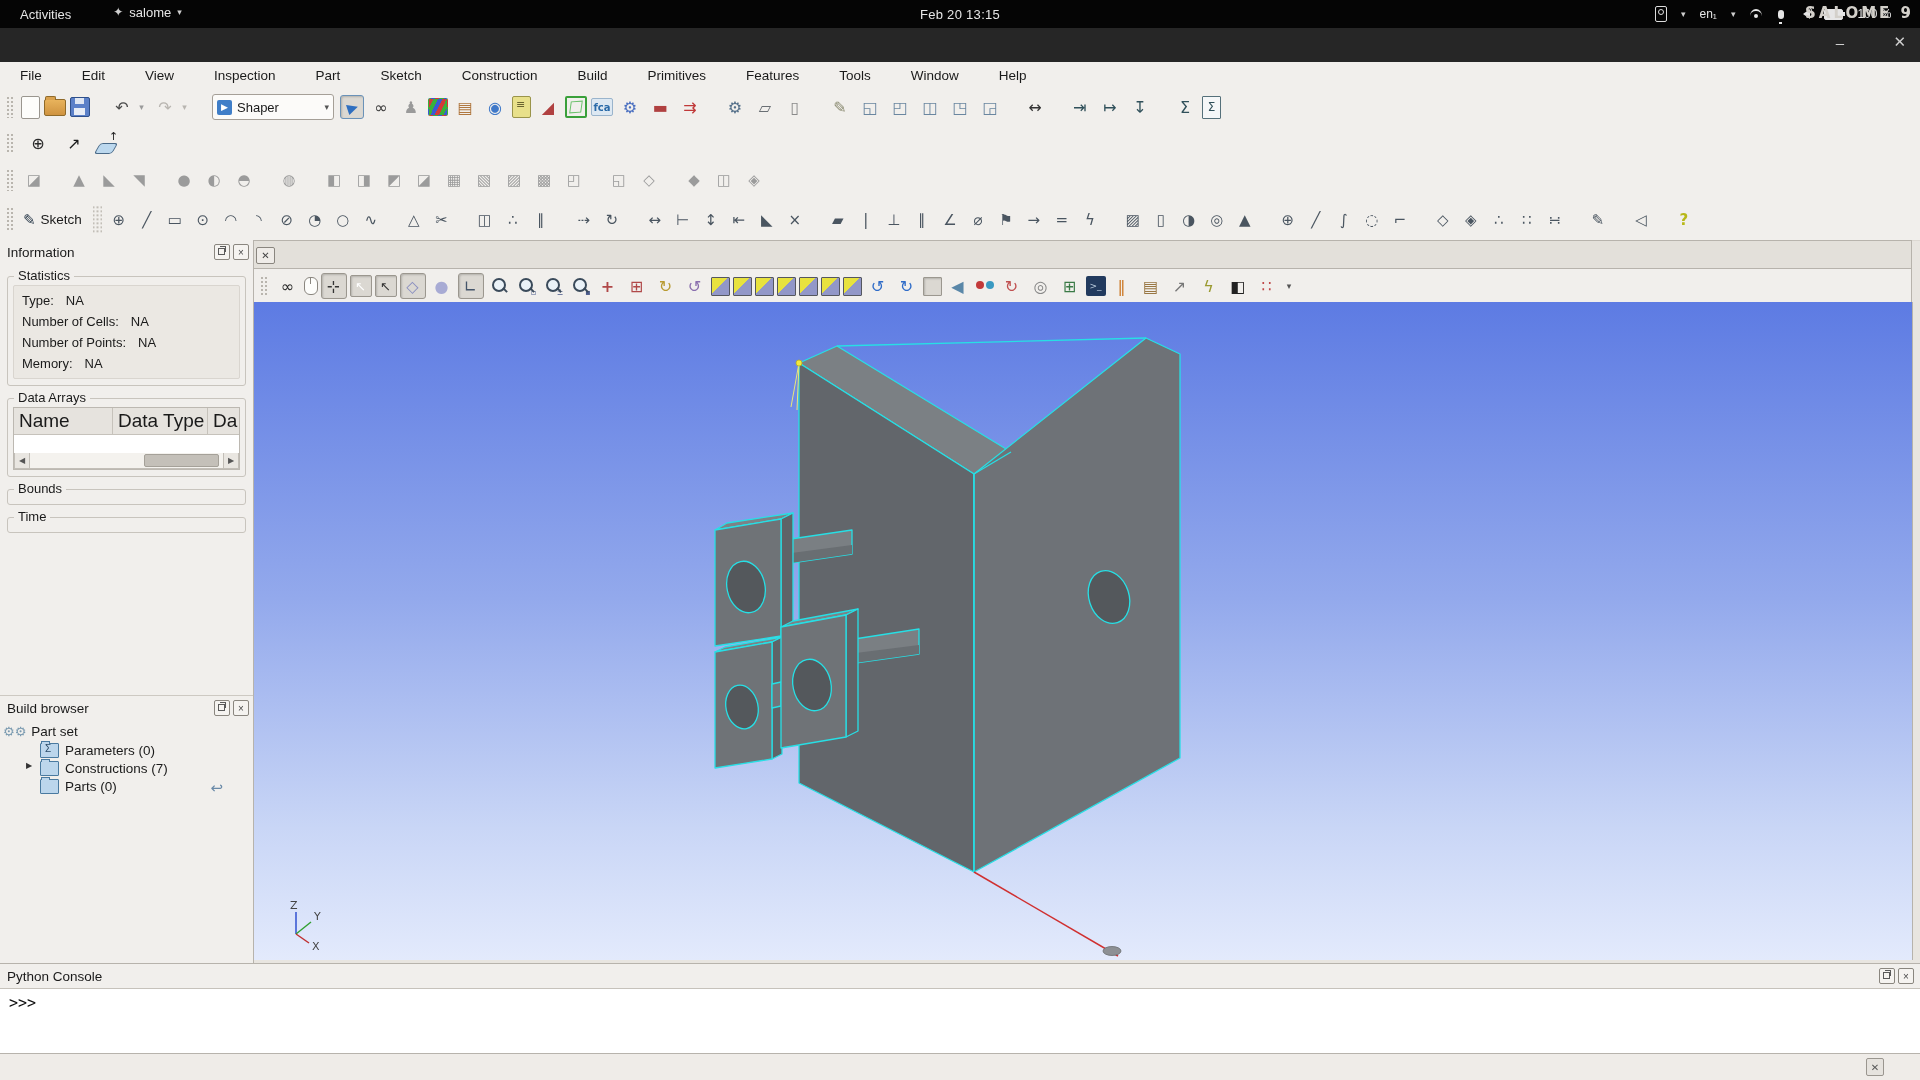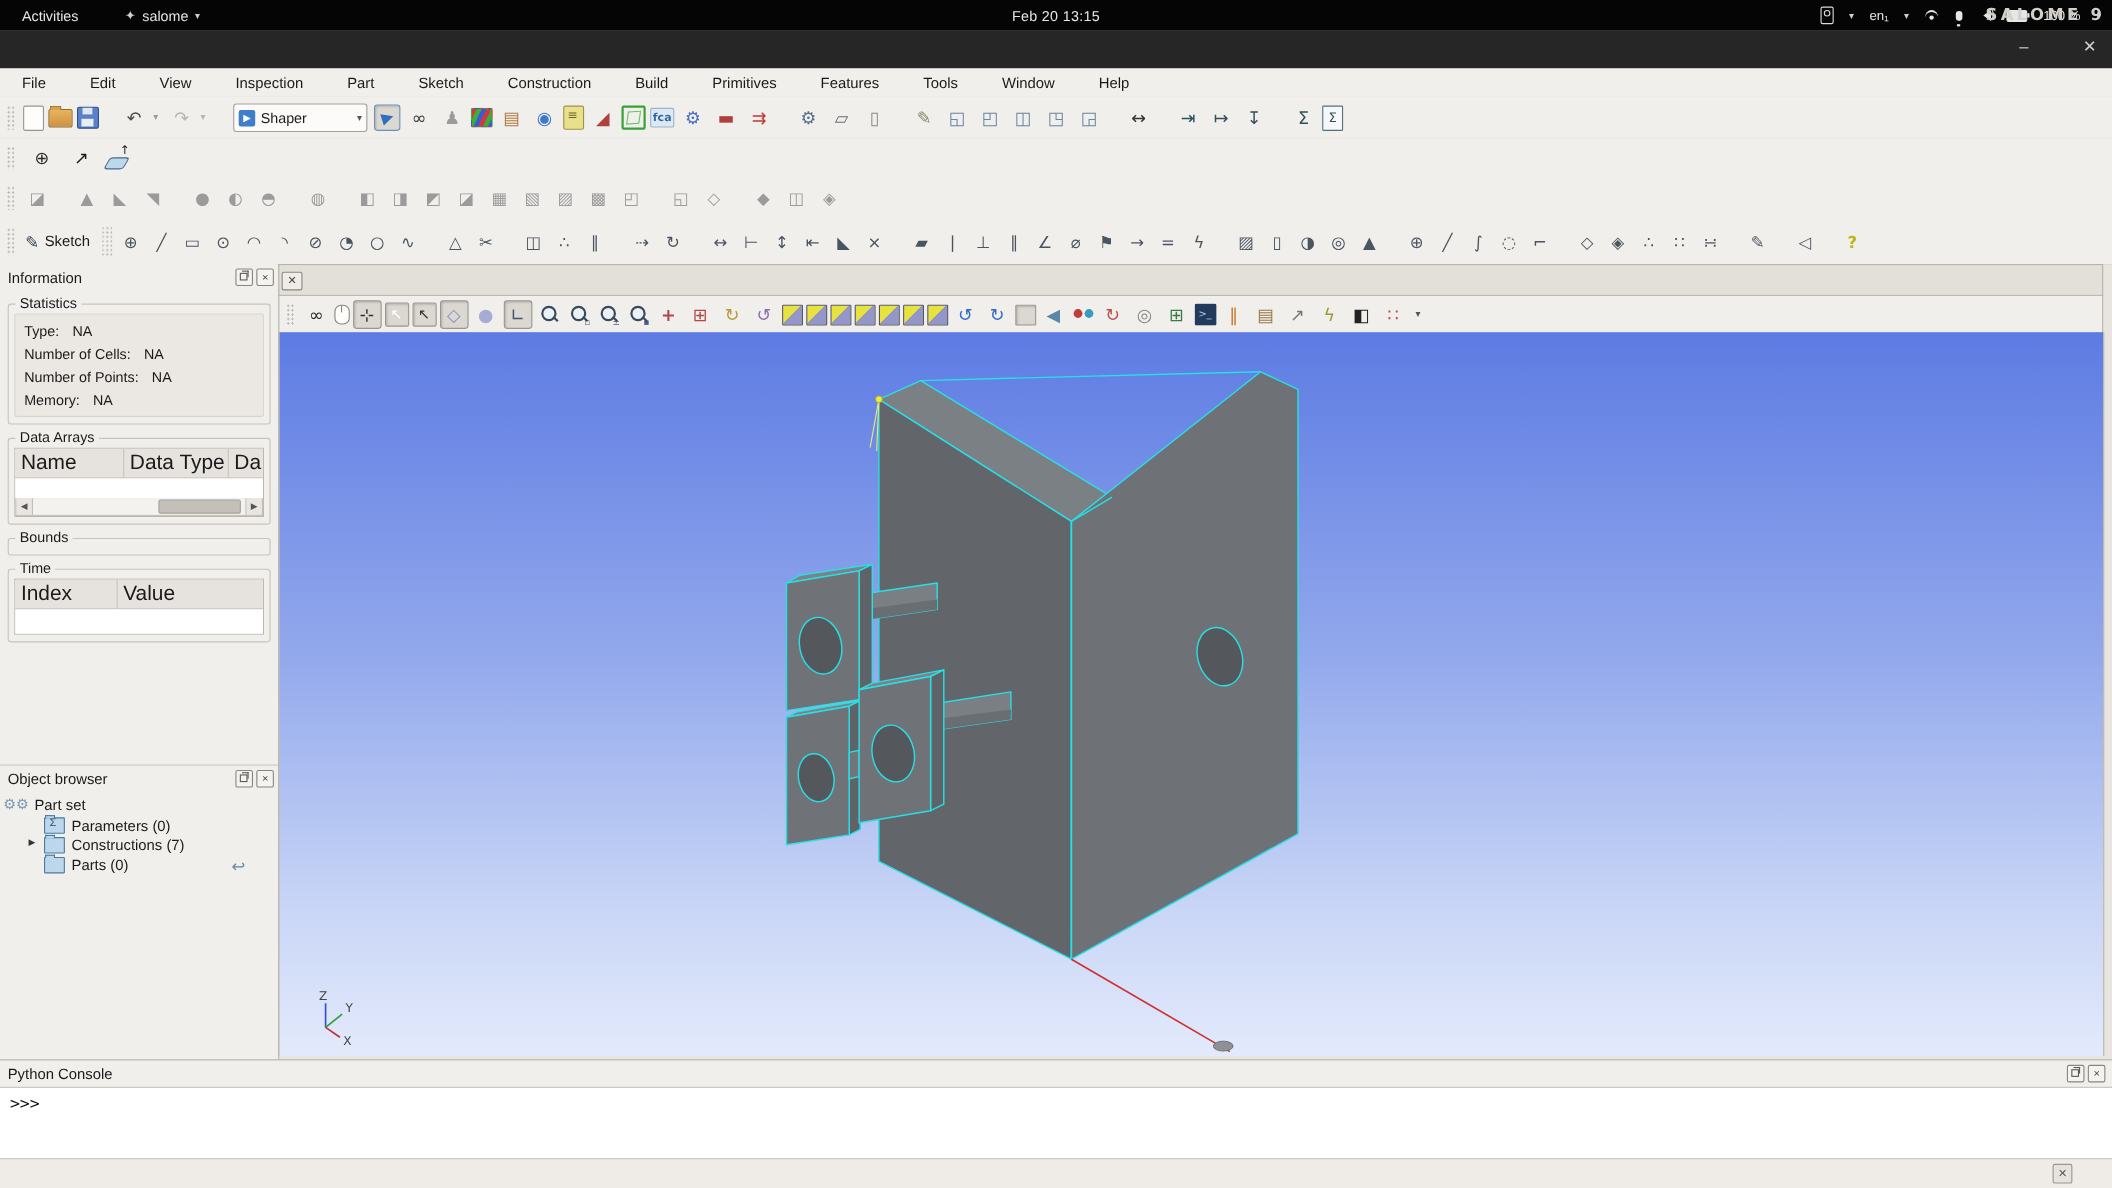--- a/index.html
+++ b/index.html
@@ -2,21 +2,21 @@
 <html><head>
 <meta charset="utf-8">
 <style>
   html,body{margin:0;padding:0;background:#000;}
   .screen{position:relative;width:1920px;height:1080px;background:#e8e5e0;
     font-family:"Liberation Sans","DejaVu Sans",sans-serif;overflow:hidden;color:#1a1a1a;}
 
   
   .gnome-bar{position:absolute;left:0;top:0;width:1920px;height:28px;background:#050505;
     display:flex;align-items:center;color:#e6e6e6;font-size:13px;}
-  .gb-left{display:flex;align-items:center;gap:36px;padding-left:14px;}
+  .gb-left{display:flex;align-items:flex-start;gap:36px;padding-left:14px;}
   .gb-activities{padding:2px 6px;}
   .gb-app{display:flex;align-items:center;gap:6px;}
   .gb-app .app-glyph{color:#cfcfcf;font-size:12px;}
   .gb-clock{position:absolute;left:50%;transform:translateX(-50%);letter-spacing:.3px;}
   .gb-right{position:absolute;right:10px;display:flex;align-items:center;gap:14px;height:100%;}
   .caret{font-size:9px;color:#cfcfcf;}
   .tray-clip{width:10px;height:14px;border:1px solid #dcdcdc;border-radius:2px;position:relative;}
   .tray-clip::before{content:"";position:absolute;left:2px;top:2px;width:4px;height:4px;border:1px solid #dcdcdc;border-radius:50%;}
   .tray-wifi{width:15px;height:10px;position:relative;}
   .tray-wifi::before{content:"";position:absolute;left:1px;top:0;width:12px;height:12px;border-top:2px solid #e6e6e6;border-radius:50%;}
@@ -424,33 +424,26 @@
               </span>
             <span class="hs-btn right">▶</span>
           </div>
         </div>
       </div>
       <div class="group">
         <span class="group-title">Bounds</span>
       </div>
       <div class="group">
         <span class="group-title">Time</span>
-        <div class="mini-table time-table">
-          <div class="mt-head">
-              <span class="colh">Index</span>
-              <span class="colh">Value</span>
-            </div>
-          <div class="mt-row" style="height:22px;"></div>
-        </div>
       </div>
     </div>
 
     <div class="ob">
       <div class="panel-header">
-        <span>Object browser</span>
+        <span>Build browser</span>
         <span class="win-btns">
           <span class="wb wb-float"></span>
           <span class="wb">×</span>
         </span>
       </div>
       <div class="tree">
         <div class="tree-root">
           <span class="gears">⚙⚙</span>
           <span>Part set</span>
         </div>

